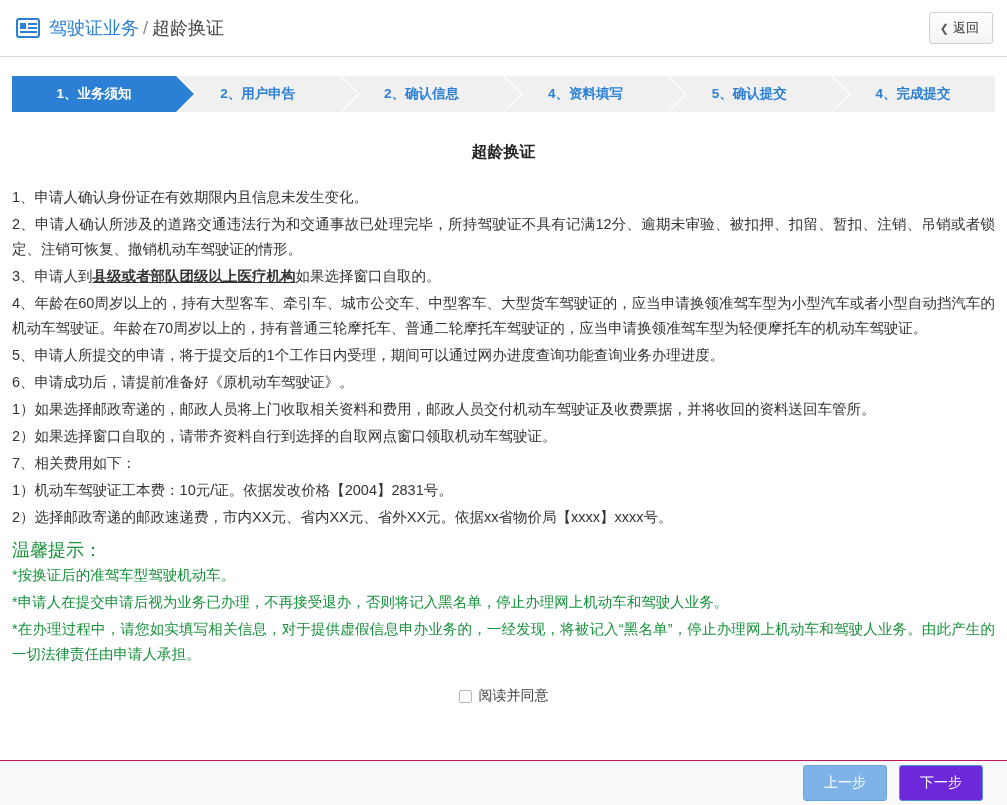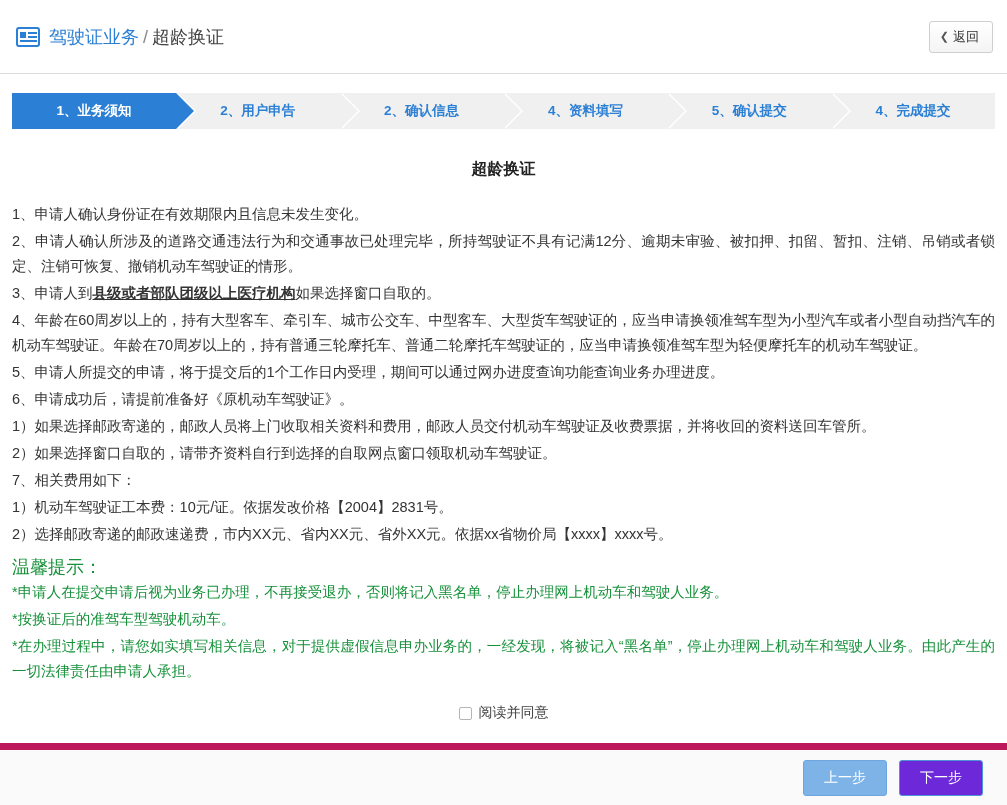--- a/index.html
+++ b/index.html
@@ -18,21 +18,21 @@
   .page {
     position: relative;
     width: 1007px;
     height: 805px;
     background: #fff;
     box-sizing: border-box;
   }
 
   
   .header {
-    height: 74px;
+    height: 57px;
     border-bottom: 1px solid #dcdcdc;
     display: flex;
     align-items: center;
     padding: 0 14px 0 16px;
     box-sizing: border-box;
     background: #fff;
   }
   .header-left {
     display: flex;
     align-items: center;
@@ -214,22 +214,22 @@
     color: #444;
     cursor: pointer;
   }
 
   
   .footer {
     position: absolute;
     left: 0;
     right: 0;
     bottom: 0;
-    height: 62px;
-    border-top: 7px solid #be185d;
+    height: 45px;
+    border-top: 1px solid #be185d;
     background: #fafafa;
     display: flex;
     align-items: center;
     justify-content: flex-end;
     padding-right: 24px;
     box-sizing: border-box;
     gap: 12px;
   }
   .btn-blue {
     background: #7eb3e8;
@@ -294,22 +294,22 @@
     <p class="para">4、年龄在60周岁以上的，持有大型客车、牵引车、城市公交车、中型客车、大型货车驾驶证的，应当申请换领准驾车型为小型汽车或者小型自动挡汽车的机动车驾驶证。年龄在70周岁以上的，持有普通三轮摩托车、普通二轮摩托车驾驶证的，应当申请换领准驾车型为轻便摩托车的机动车驾驶证。</p>
     <p class="para">5、申请人所提交的申请，将于提交后的1个工作日内受理，期间可以通过网办进度查询功能查询业务办理进度。</p>
     <p class="para">6、申请成功后，请提前准备好《原机动车驾驶证》。</p>
     <p class="para">1）如果选择邮政寄递的，邮政人员将上门收取相关资料和费用，邮政人员交付机动车驾驶证及收费票据，并将收回的资料送回车管所。</p>
     <p class="para">2）如果选择窗口自取的，请带齐资料自行到选择的自取网点窗口领取机动车驾驶证。</p>
     <p class="para">7、相关费用如下：</p>
     <p class="para">1）机动车驾驶证工本费：10元/证。依据发改价格【2004】2831号。</p>
     <p class="para">2）选择邮政寄递的邮政速递费，市内XX元、省内XX元、省外XX元。依据xx省物价局【xxxx】xxxx号。</p>
 
     <div class="tips-title">温馨提示：</div>
+    <p class="tip">*按换证后的准驾车型驾驶机动车。</p>
     <p class="tip">*申请人在提交申请后视为业务已办理，不再接受退办，否则将记入黑名单，停止办理网上机动车和驾驶人业务。</p>
-    <p class="tip">*按换证后的准驾车型驾驶机动车。</p>
     <p class="tip">*在办理过程中，请您如实填写相关信息，对于提供虚假信息申办业务的，一经发现，将被记入“黑名单”，停止办理网上机动车和驾驶人业务。由此产生的一切法律责任由申请人承担。</p>
 
     <div class="agree-row">
       <span class="checkbox"></span>
       <span class="agree-label">阅读并同意</span>
     </div>
   </div>
 
   <div class="footer">
     <button class="btn-blue">上一步</button>

